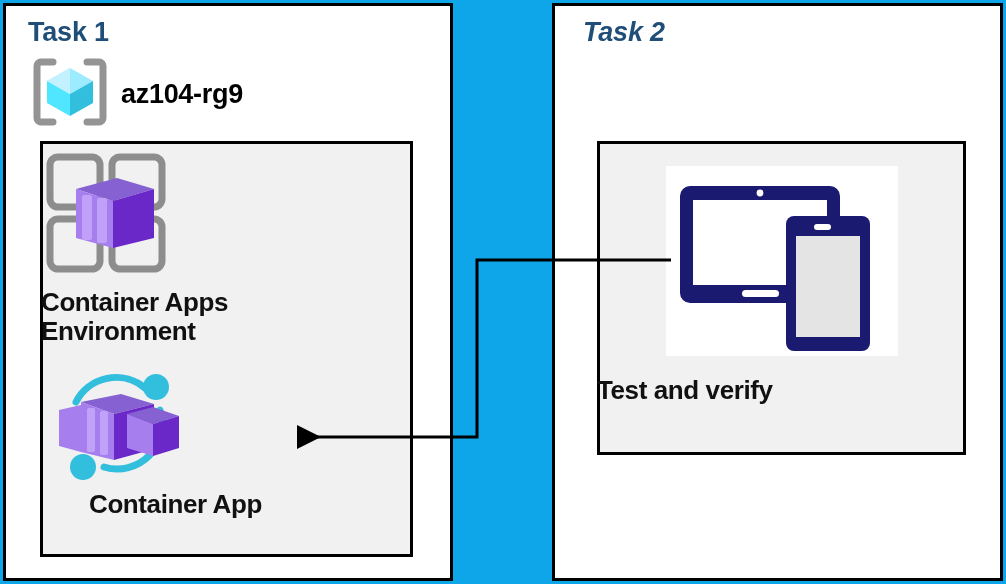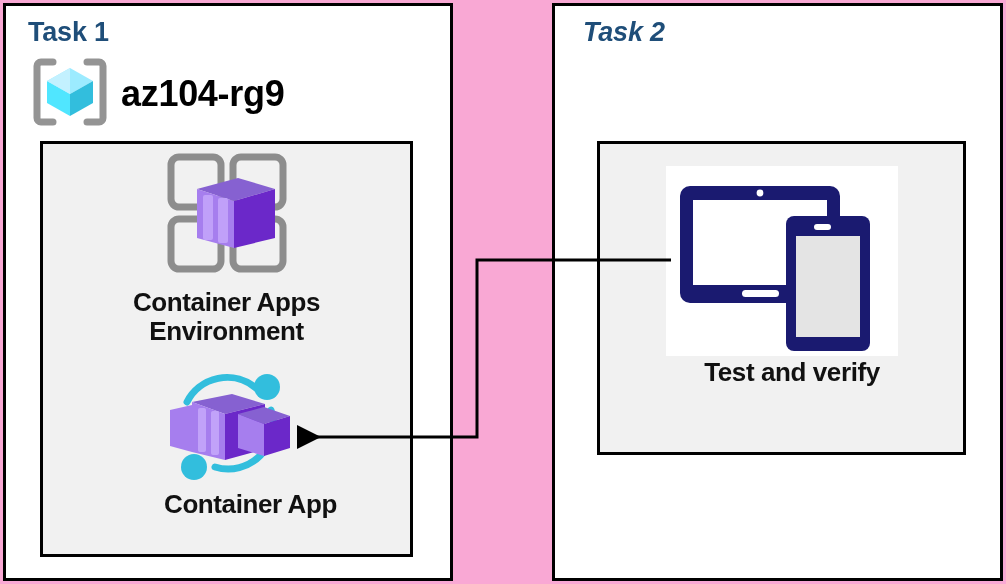--- a/index.html
+++ b/index.html
@@ -8,21 +8,21 @@
     background: #ffffff;
   }
   body {
     font-family: "Liberation Sans", sans-serif;
     -webkit-font-smoothing: antialiased;
   }
   #canvas {
     position: relative;
     width: 1006px;
     height: 584px;
-    background: #f9a8d4;
+    background: #0ea5e9;
     overflow: hidden;
   }
 
   
   .task-panel {
     position: absolute;
     box-sizing: border-box;
     border: 3px solid #000000;
     background: #ffffff;
   }
@@ -53,31 +53,30 @@
   
   #rg-row {
     position: absolute;
     left: 33px;
     top: 58px;
     display: flex;
     align-items: center;
     gap: 14px;
   }
   #rg-label {
-    font-size: 36px;
+    font-size: 27px;
     font-weight: bold;
     color: #000000;
     white-space: nowrap;
     letter-spacing: -0.3px;
   }
 
   
   .icon-block {
     position: absolute;
-    text-align: center;
   }
   .caption {
     font-size: 26px;
     font-weight: bold;
     color: #111111;
     line-height: 1.12;
     letter-spacing: -0.4px;
     white-space: pre-line;
   }
   #cae-block  { left: 41px;  top: 148px; width: 371px; }
@@ -85,21 +84,21 @@
   #cae-block .caption  { margin-top: 6px; }
   #capp-block .caption { margin-top: 4px; margin-left: 48px; }
 
   #tv-block { left: 597px; top: 166px; width: 369px; }
   #tv-art {
     width: 232px;
     height: 190px;
     margin: 0 auto;
     background: #ffffff;
   }
-  #tv-block .caption { margin-top: 2px; padding-left: 21px; }
+  #tv-block .caption { margin-top: 20px; }
 
   
   #connector {
     position: absolute;
     left: 0;
     top: 0;
     width: 1006px;
     height: 584px;
     pointer-events: none;
   }

